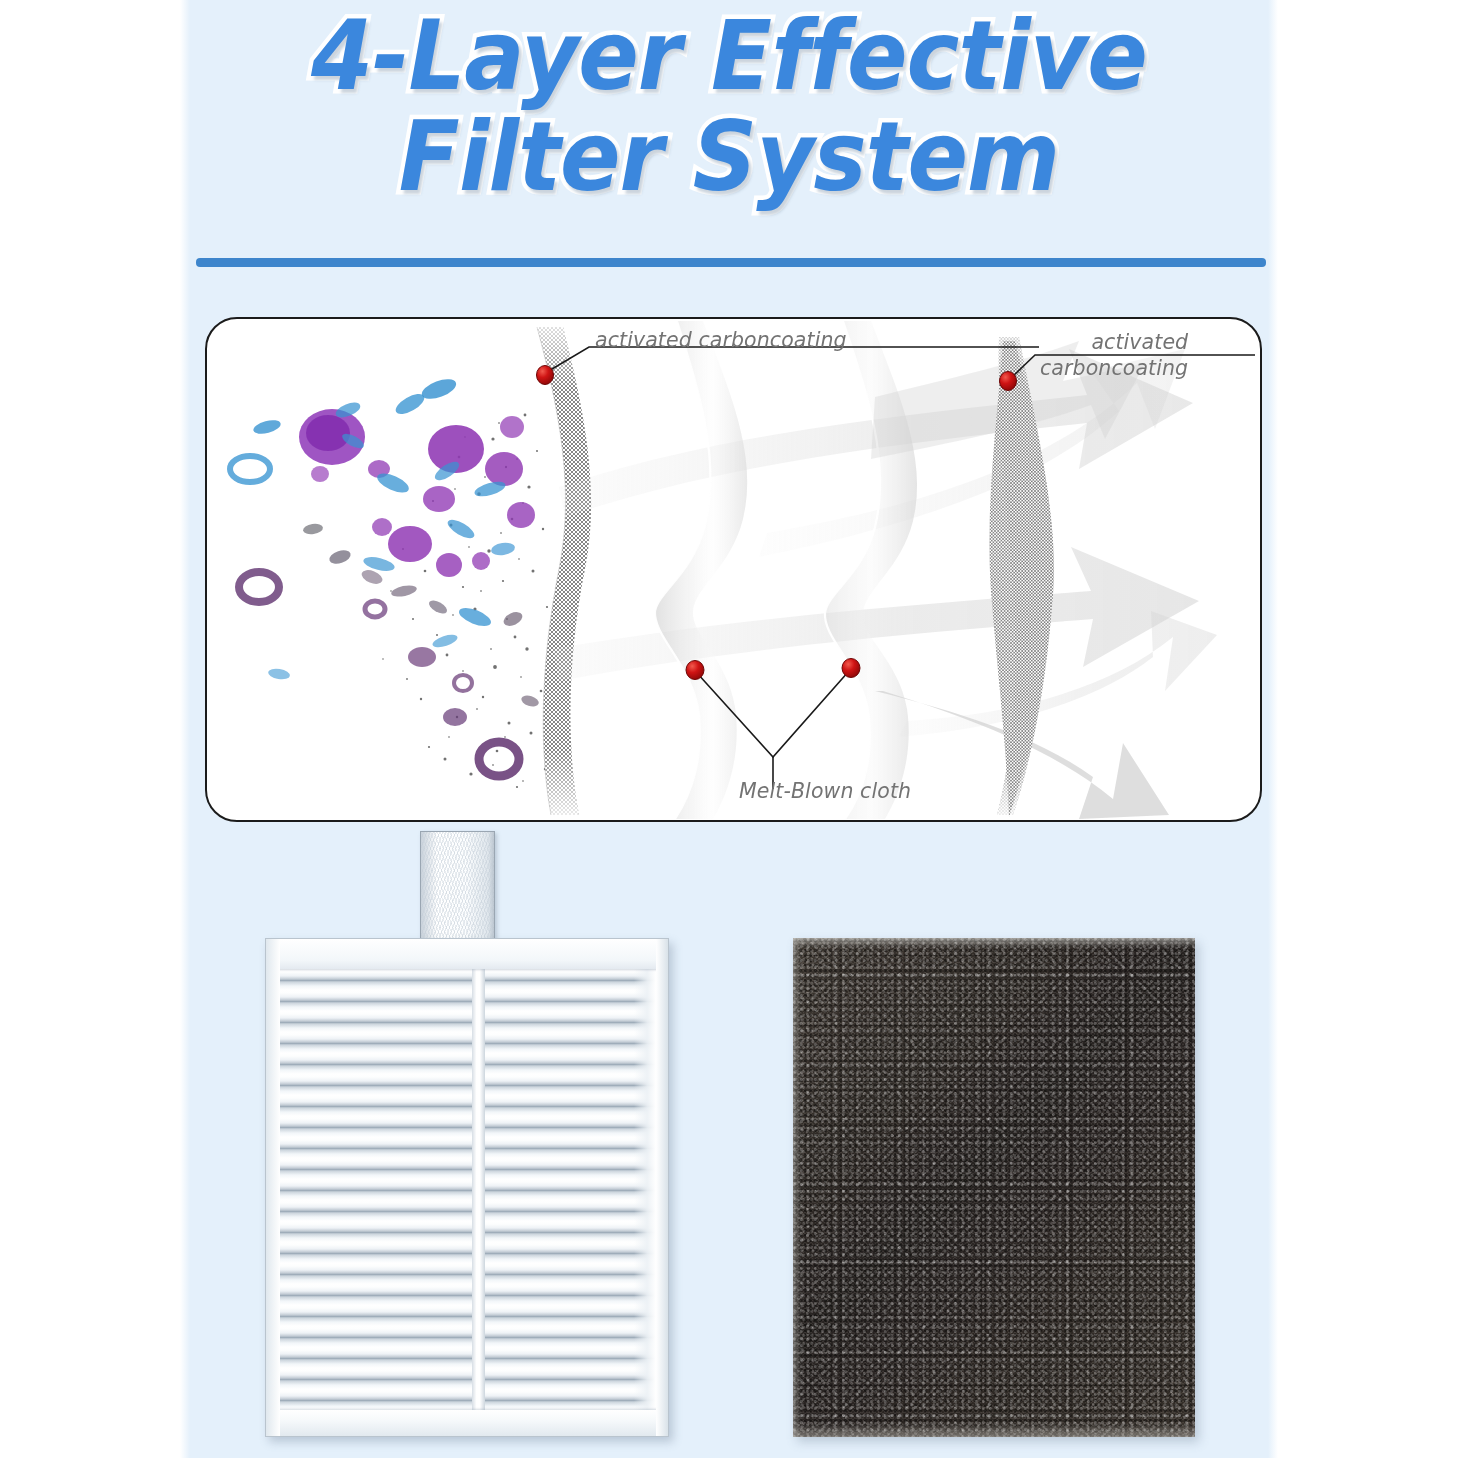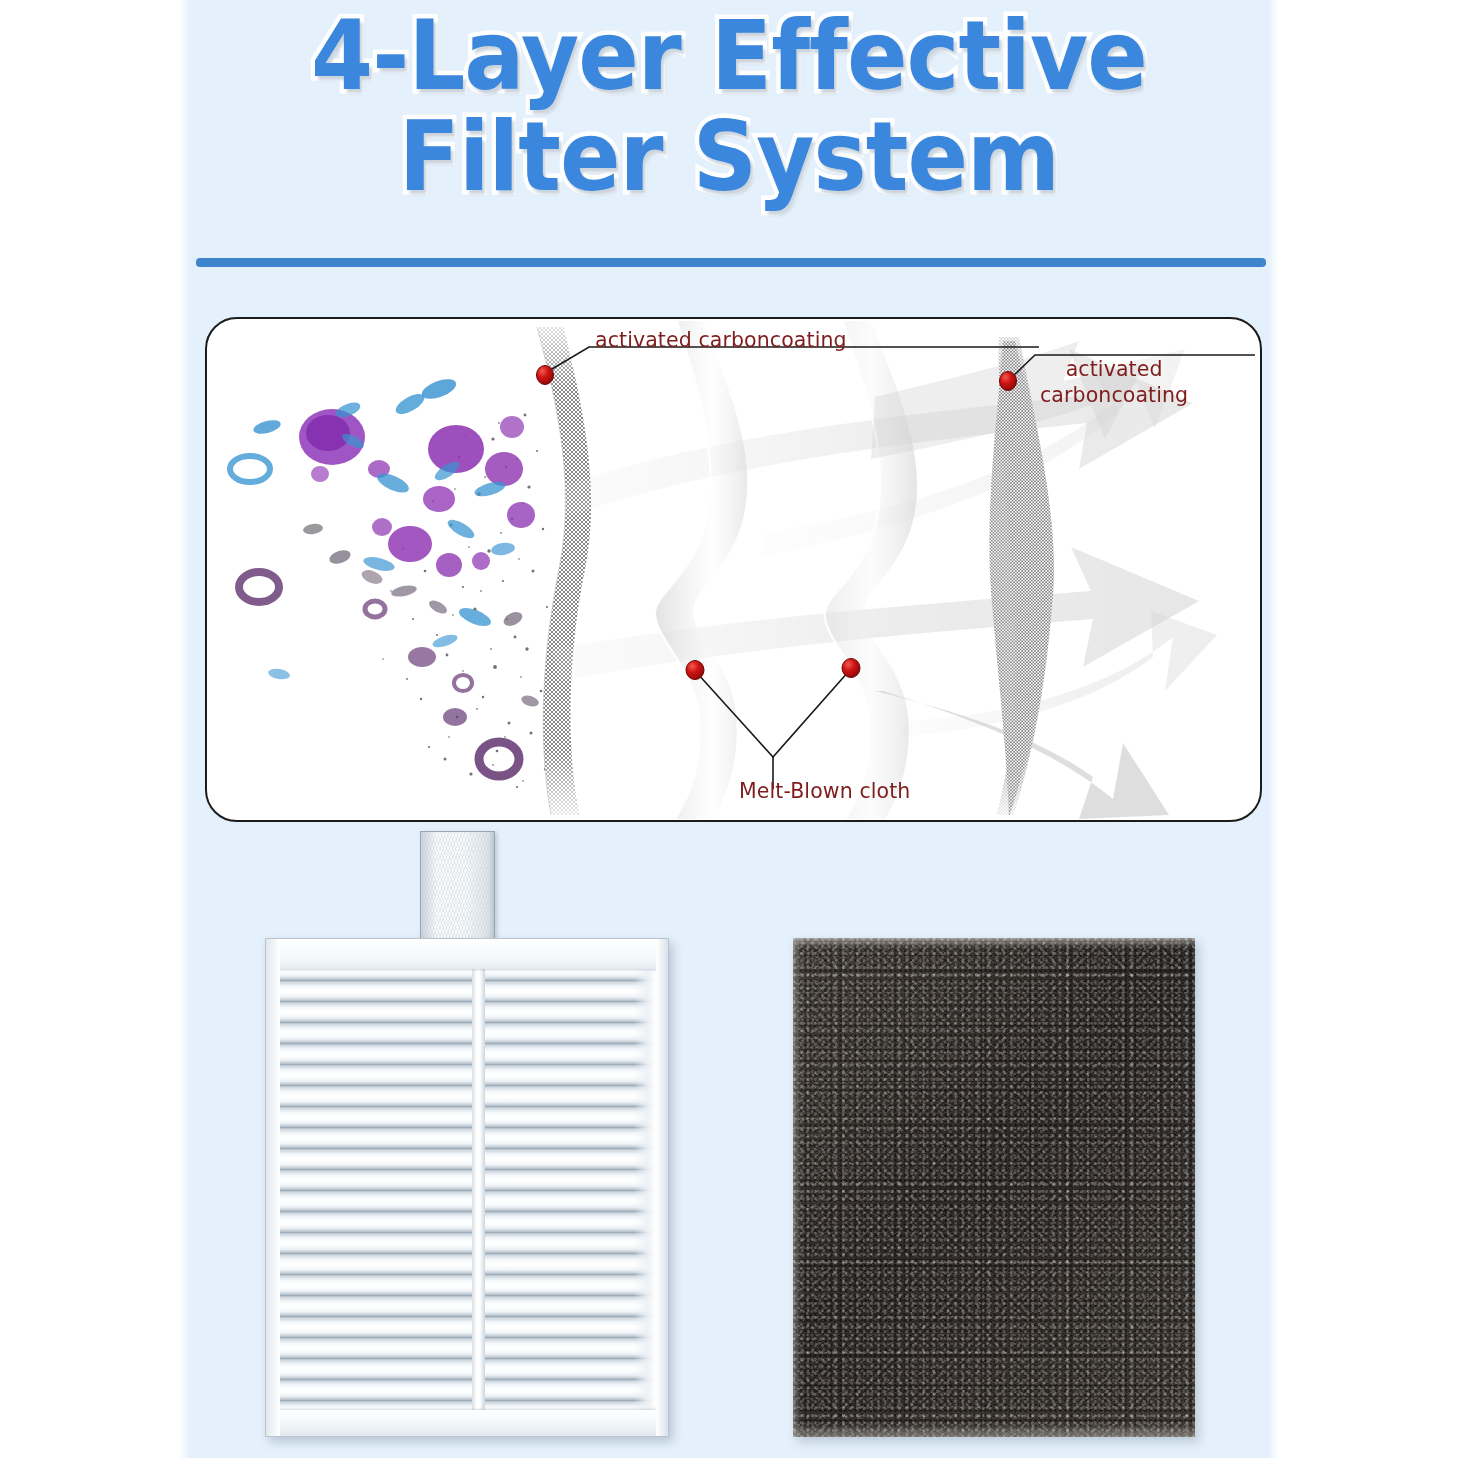--- a/index.html
+++ b/index.html
@@ -12,20 +12,21 @@
     height: 1458px;
     background: #ffffff;
     font-family: "Liberation Sans", sans-serif;
     overflow: hidden;
   }
   .page {
     position: relative;
     width: 1458px;
     height: 1458px;
     background: #ffffff;
+    font-style: italic;
   }
   
   .bg-band {
     position: absolute;
     left: 190px;
     top: 0;
     width: 1078px;
     height: 1458px;
     background: #e4f0fb;
   }
@@ -95,27 +96,27 @@
     position: absolute;
     left: 0; top: 0;
     width: 100%;
     height: 100%;
     display: block;
   }
   .diagram-label {
     position: absolute;
     font-family: "DejaVu Sans", sans-serif;
     font-size: 20.5px;
-    color: #7f1d1d;
+    color: #737373;
     letter-spacing: 0.1px;
     white-space: nowrap;
     line-height: 1.25;
   }
   .lbl-carbon-left  { left: 388px; top: 9px; }
-  .lbl-carbon-right { left: 833px; top: 11px; text-align: center; margin-top: 27px; }
+  .lbl-carbon-right { left: 833px; top: 11px; text-align: right; }
   .lbl-melt         { left: 532px; top: 460px; }
 
   
   .hepa-wrap {
     position: absolute;
     left: 265px;
     top: 831px;
     width: 402px;
     height: 604px;
     z-index: 3;

